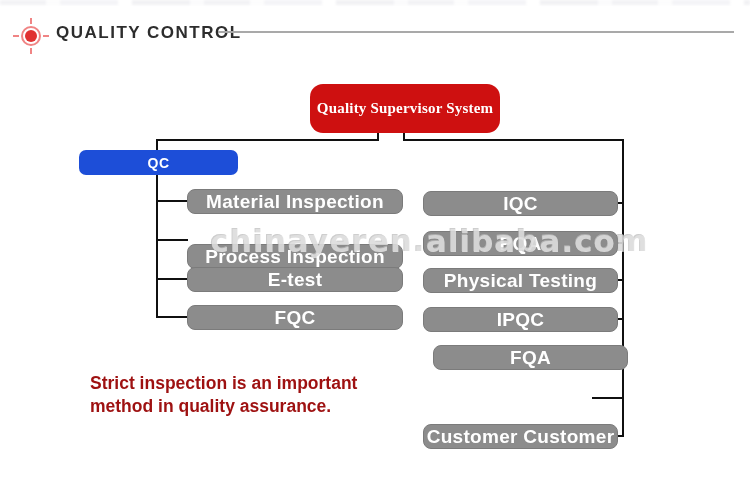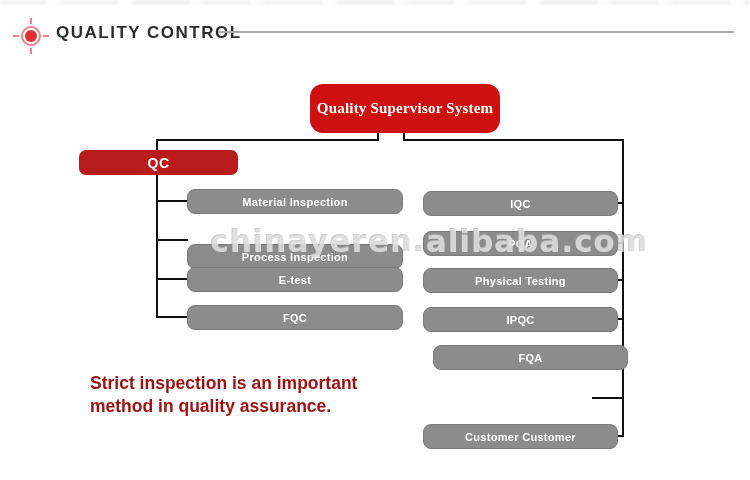--- a/index.html
+++ b/index.html
@@ -37,25 +37,25 @@
   
   .node{
     position:absolute;display:flex;align-items:center;justify-content:center;
     color:#ffffff;font-weight:bold;z-index:2;box-sizing:border-box;
   }
   .root-node{
     left:310px;top:84px;width:190px;height:49px;background:#ce1010;border-radius:13px;
     font-family:"Liberation Serif",serif;font-size:15px;letter-spacing:.2px;
   }
   .branch-node{
-    width:159px;height:25px;background:#b91c1c;border-radius:7px;font-size:14px;
+    width:159px;height:25px;background:#1d4ed8;border-radius:7px;font-size:14px;
     letter-spacing:.5px;
   }
   .gnode{
-    background:#8c8c8c;border:1px solid #7b7b7b;border-radius:8px;font-size:11px;
+    background:#8c8c8c;border:1px solid #7b7b7b;border-radius:8px;font-size:19px;
     letter-spacing:.3px;height:25px;
   }
   .gnode.leftcol{left:187px;width:216px;}
   .gnode.rightcol{left:423px;width:195px;}
 
   
   .caption{
     position:absolute;left:90px;top:372px;color:#9e1111;font-size:17.5px;
     font-weight:bold;line-height:23px;z-index:2;white-space:nowrap;
   }

